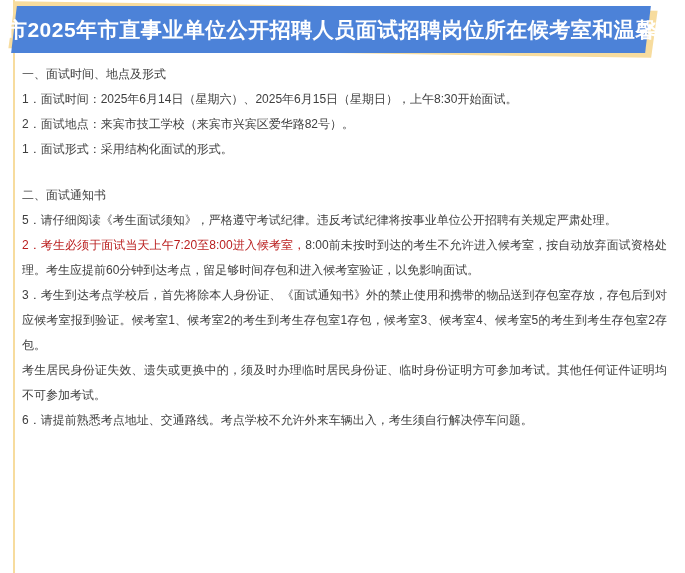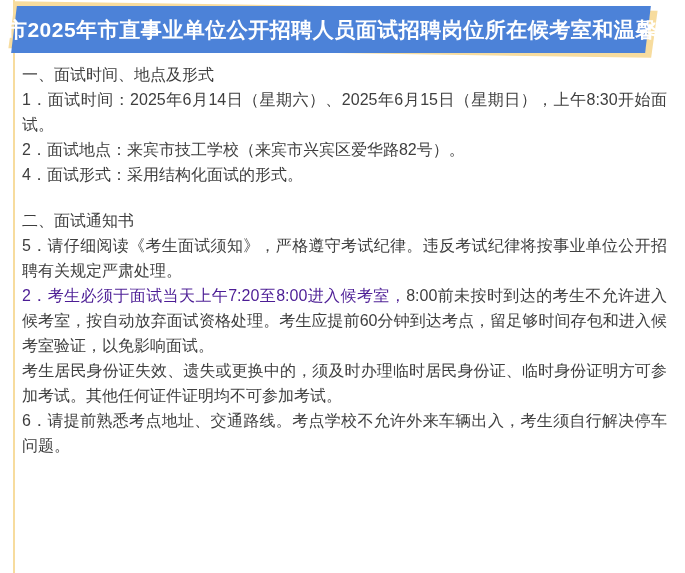--- a/index.html
+++ b/index.html
@@ -57,33 +57,33 @@
     font-weight: bold;
     white-space: nowrap;
     letter-spacing: 0.5px;
   }
   
   .content {
     position: absolute;
     left: 22px;
     top: 62px;
     width: 645px;
-    font-size: 16px;
+    font-size: 12px;
     line-height: 25px;
     color: #3e3e3e;
     text-align: justify;
   }
   .content p {
     margin: 0;
   }
   .section-gap {
     margin-top: 21px !important;
   }
   .red {
-    color: #4c1d95;
+    color: #b91c1c;
   }
 </style>
 </head>
 <body>
 
 <div class="page">
 
   <div class="left-rule"></div>
 
   <div class="banner-wrap">
@@ -94,28 +94,29 @@
   </div>
 
   <div class="content">
 
     <p>一、面试时间、地点及形式</p>
 
     <p>1．面试时间：2025年6月14日（星期六）、2025年6月15日（星期日），上午8:30开始面试。</p>
 
     <p>2．面试地点：来宾市技工学校（来宾市兴宾区爱华路82号）。</p>
 
-    <p>4．面试形式：采用结构化面试的形式。</p>
+    <p>1．面试形式：采用结构化面试的形式。</p>
 
     <p class="section-gap">二、面试通知书</p>
 
     <p>5．请仔细阅读《考生面试须知》，严格遵守考试纪律。违反考试纪律将按事业单位公开招聘有关规定严肃处理。</p>
 
     <p><span class="red">2．考生必须于面试当天上午7:20至8:00进入候考室，</span><span>8:00前未按时到达的考生不允许进入候考室，按自动放弃面试资格处理。考生应提前60分钟到达考点，留足够时间存包和进入候考室验证，以免影响面试。</span></p>
 
+    <p>3．考生到达考点学校后，首先将除本人身份证、《面试通知书》外的禁止使用和携带的物品送到存包室存放，存包后到对应候考室报到验证。候考室1、候考室2的考生到考生存包室1存包，候考室3、候考室4、候考室5的考生到考生存包室2存包。</p>
 
 
     <p>考生居民身份证失效、遗失或更换中的，须及时办理临时居民身份证、临时身份证明方可参加考试。其他任何证件证明均不可参加考试。</p>
 
     <p>6．请提前熟悉考点地址、交通路线。考点学校不允许外来车辆出入，考生须自行解决停车问题。</p>
 
   </div>
 
 </div>
 

